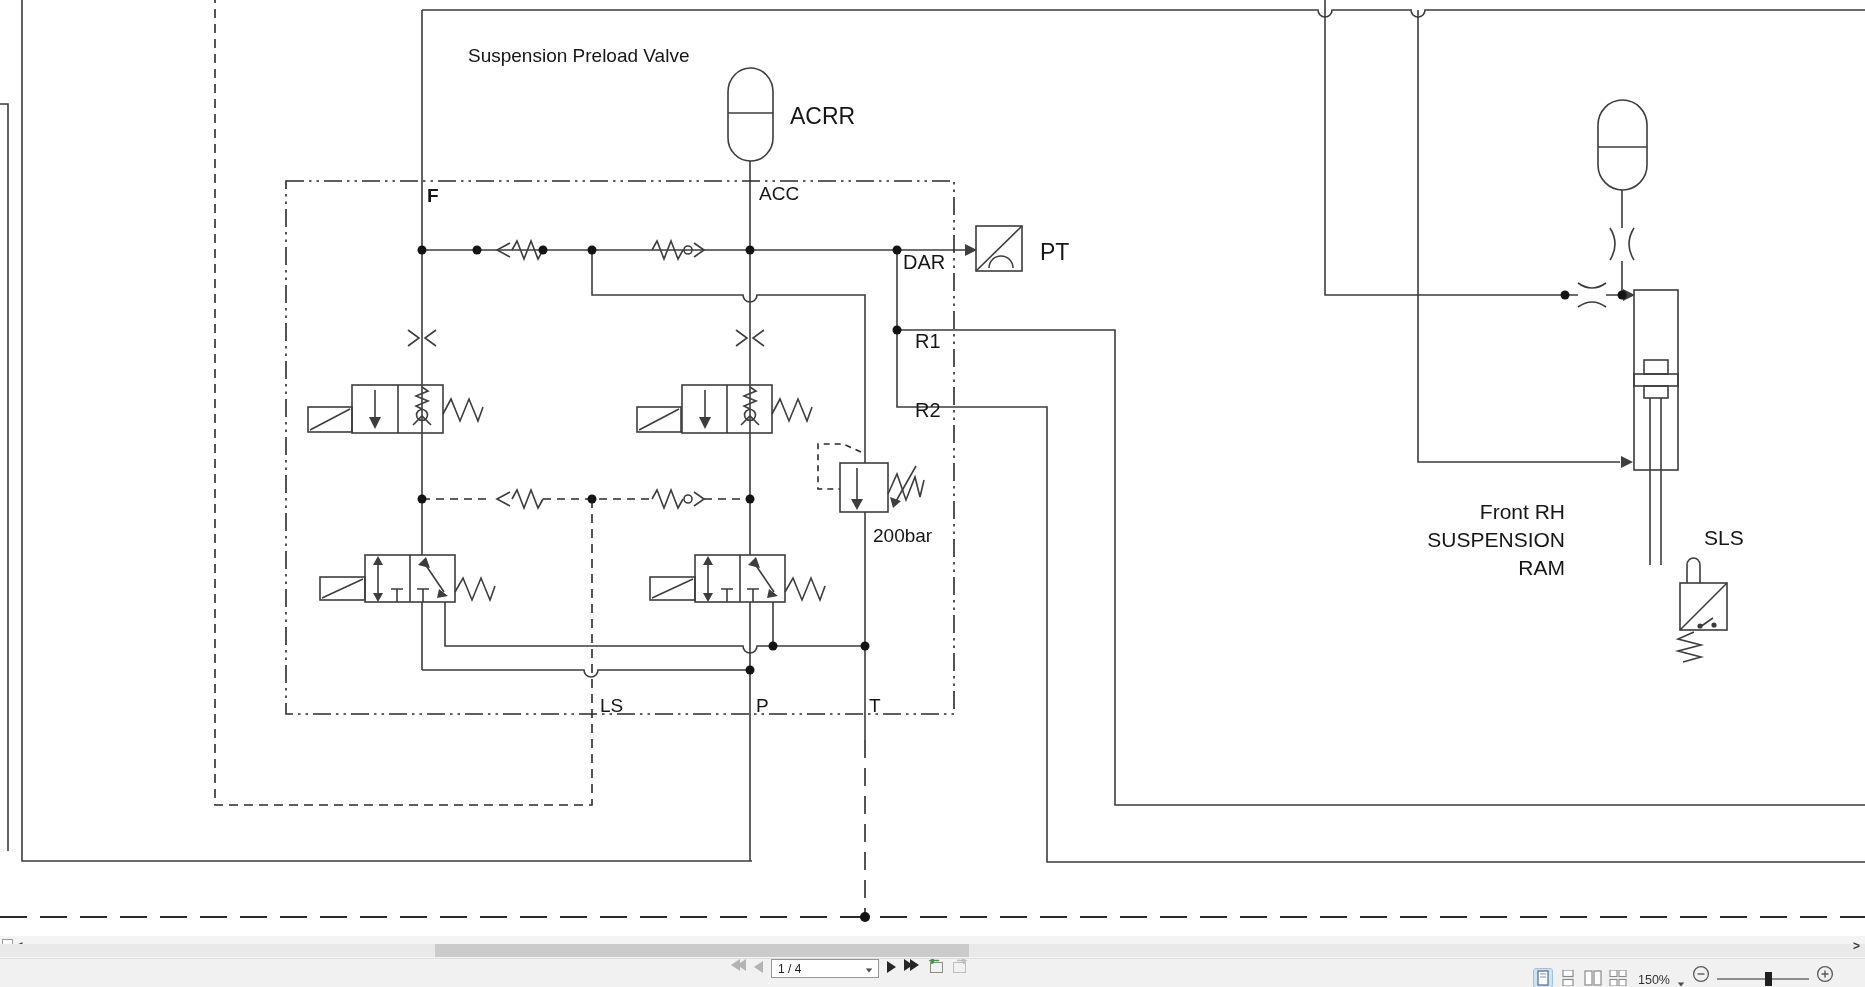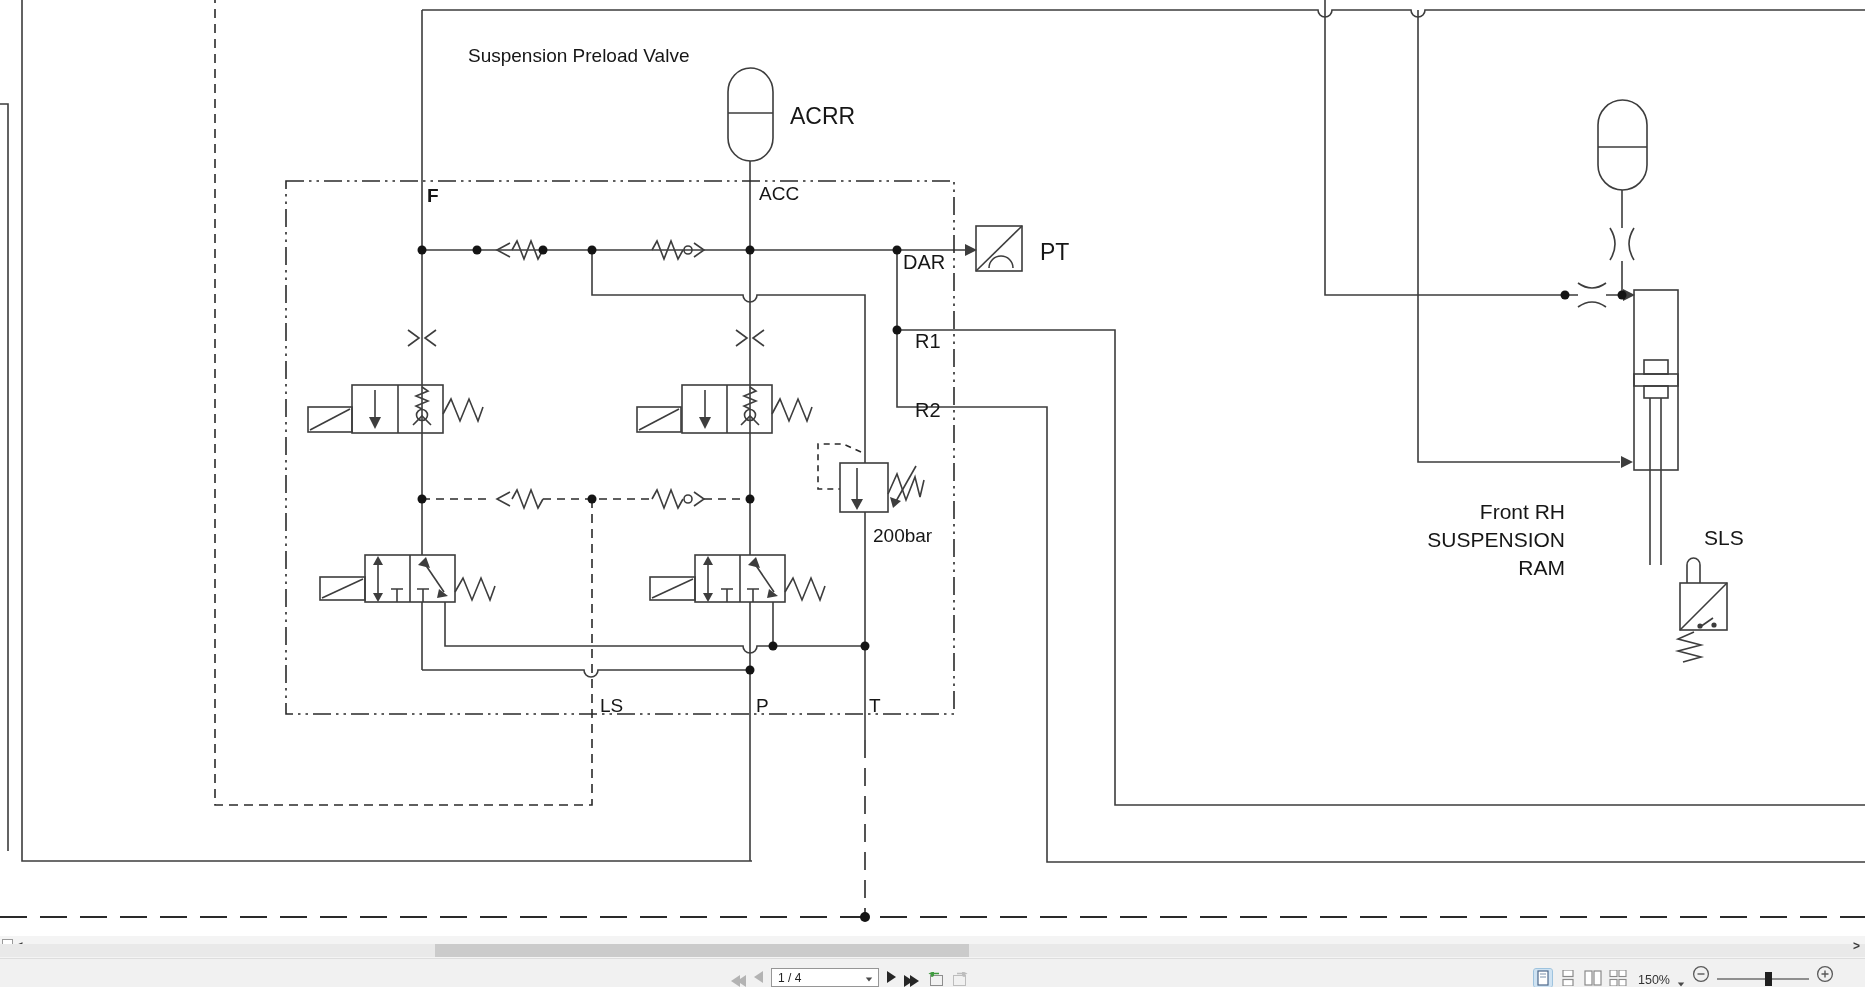--- a/index.html
+++ b/index.html
@@ -9,21 +9,21 @@
   
   .scrollstrip{position:absolute;left:0;top:936px;width:1865px;height:22px;background:#f4f4f4;}
   .scroll-track{position:absolute;left:0;top:8px;right:0;height:13px;background:#e9e9e9;}
   .scroll-thumb{position:absolute;left:435px;top:0;width:534px;height:13px;background:#cbcbcb;}
   .page-edge-icon{position:absolute;left:2px;top:3px;width:9px;height:15px;border:1px solid #9a9a9a;background:#fff;}
   .scroll-arrow{position:absolute;top:3px;font-size:12px;font-weight:bold;color:#3c3c3c;line-height:15px;}
   .scroll-arrow.left{left:16px;}
   .scroll-arrow.right{right:5px;}
   
   .statusbar{position:absolute;left:0;top:958px;width:1865px;height:29px;background:#f1f1f1;border-top:1px solid #dddddd;box-sizing:border-box;}
-  .nav-group{position:absolute;left:731px;top:0;height:100%;display:flex;align-items:flex-end;gap:8px;}
+  .nav-group{position:absolute;left:731px;top:0;height:100%;display:flex;align-items:flex-start;gap:8px;}
   .view-group{position:absolute;left:1534px;top:0;height:100%;display:flex;align-items:flex-end;gap:7px;}
   .tri{width:0;height:0;border-top:6px solid transparent;border-bottom:6px solid transparent;display:inline-block;}
   .tri.l{border-right:9px solid #b3b3b3;}
   .tri.r{border-left:9px solid #262626;}
   .dbl{display:flex;gap:1px;}
   .page-box{width:108px;height:19px;background:#fff;border:1px solid #969696;display:flex;align-items:center;box-sizing:border-box;padding-left:6px;font-size:12px;color:#222;position:relative;}
   .page-box .caret{position:absolute;right:5px;top:8px;}
   .caret{width:0;height:0;border-left:4px solid transparent;border-right:4px solid transparent;border-top:5px solid #4a4a4a;display:inline-block;}
   .view-ico{width:18px;height:18px;display:flex;align-items:center;justify-content:center;border-radius:2px;}
   .view-ico.active{background:#cfe3f3;outline:1px solid #9ec3de;}

